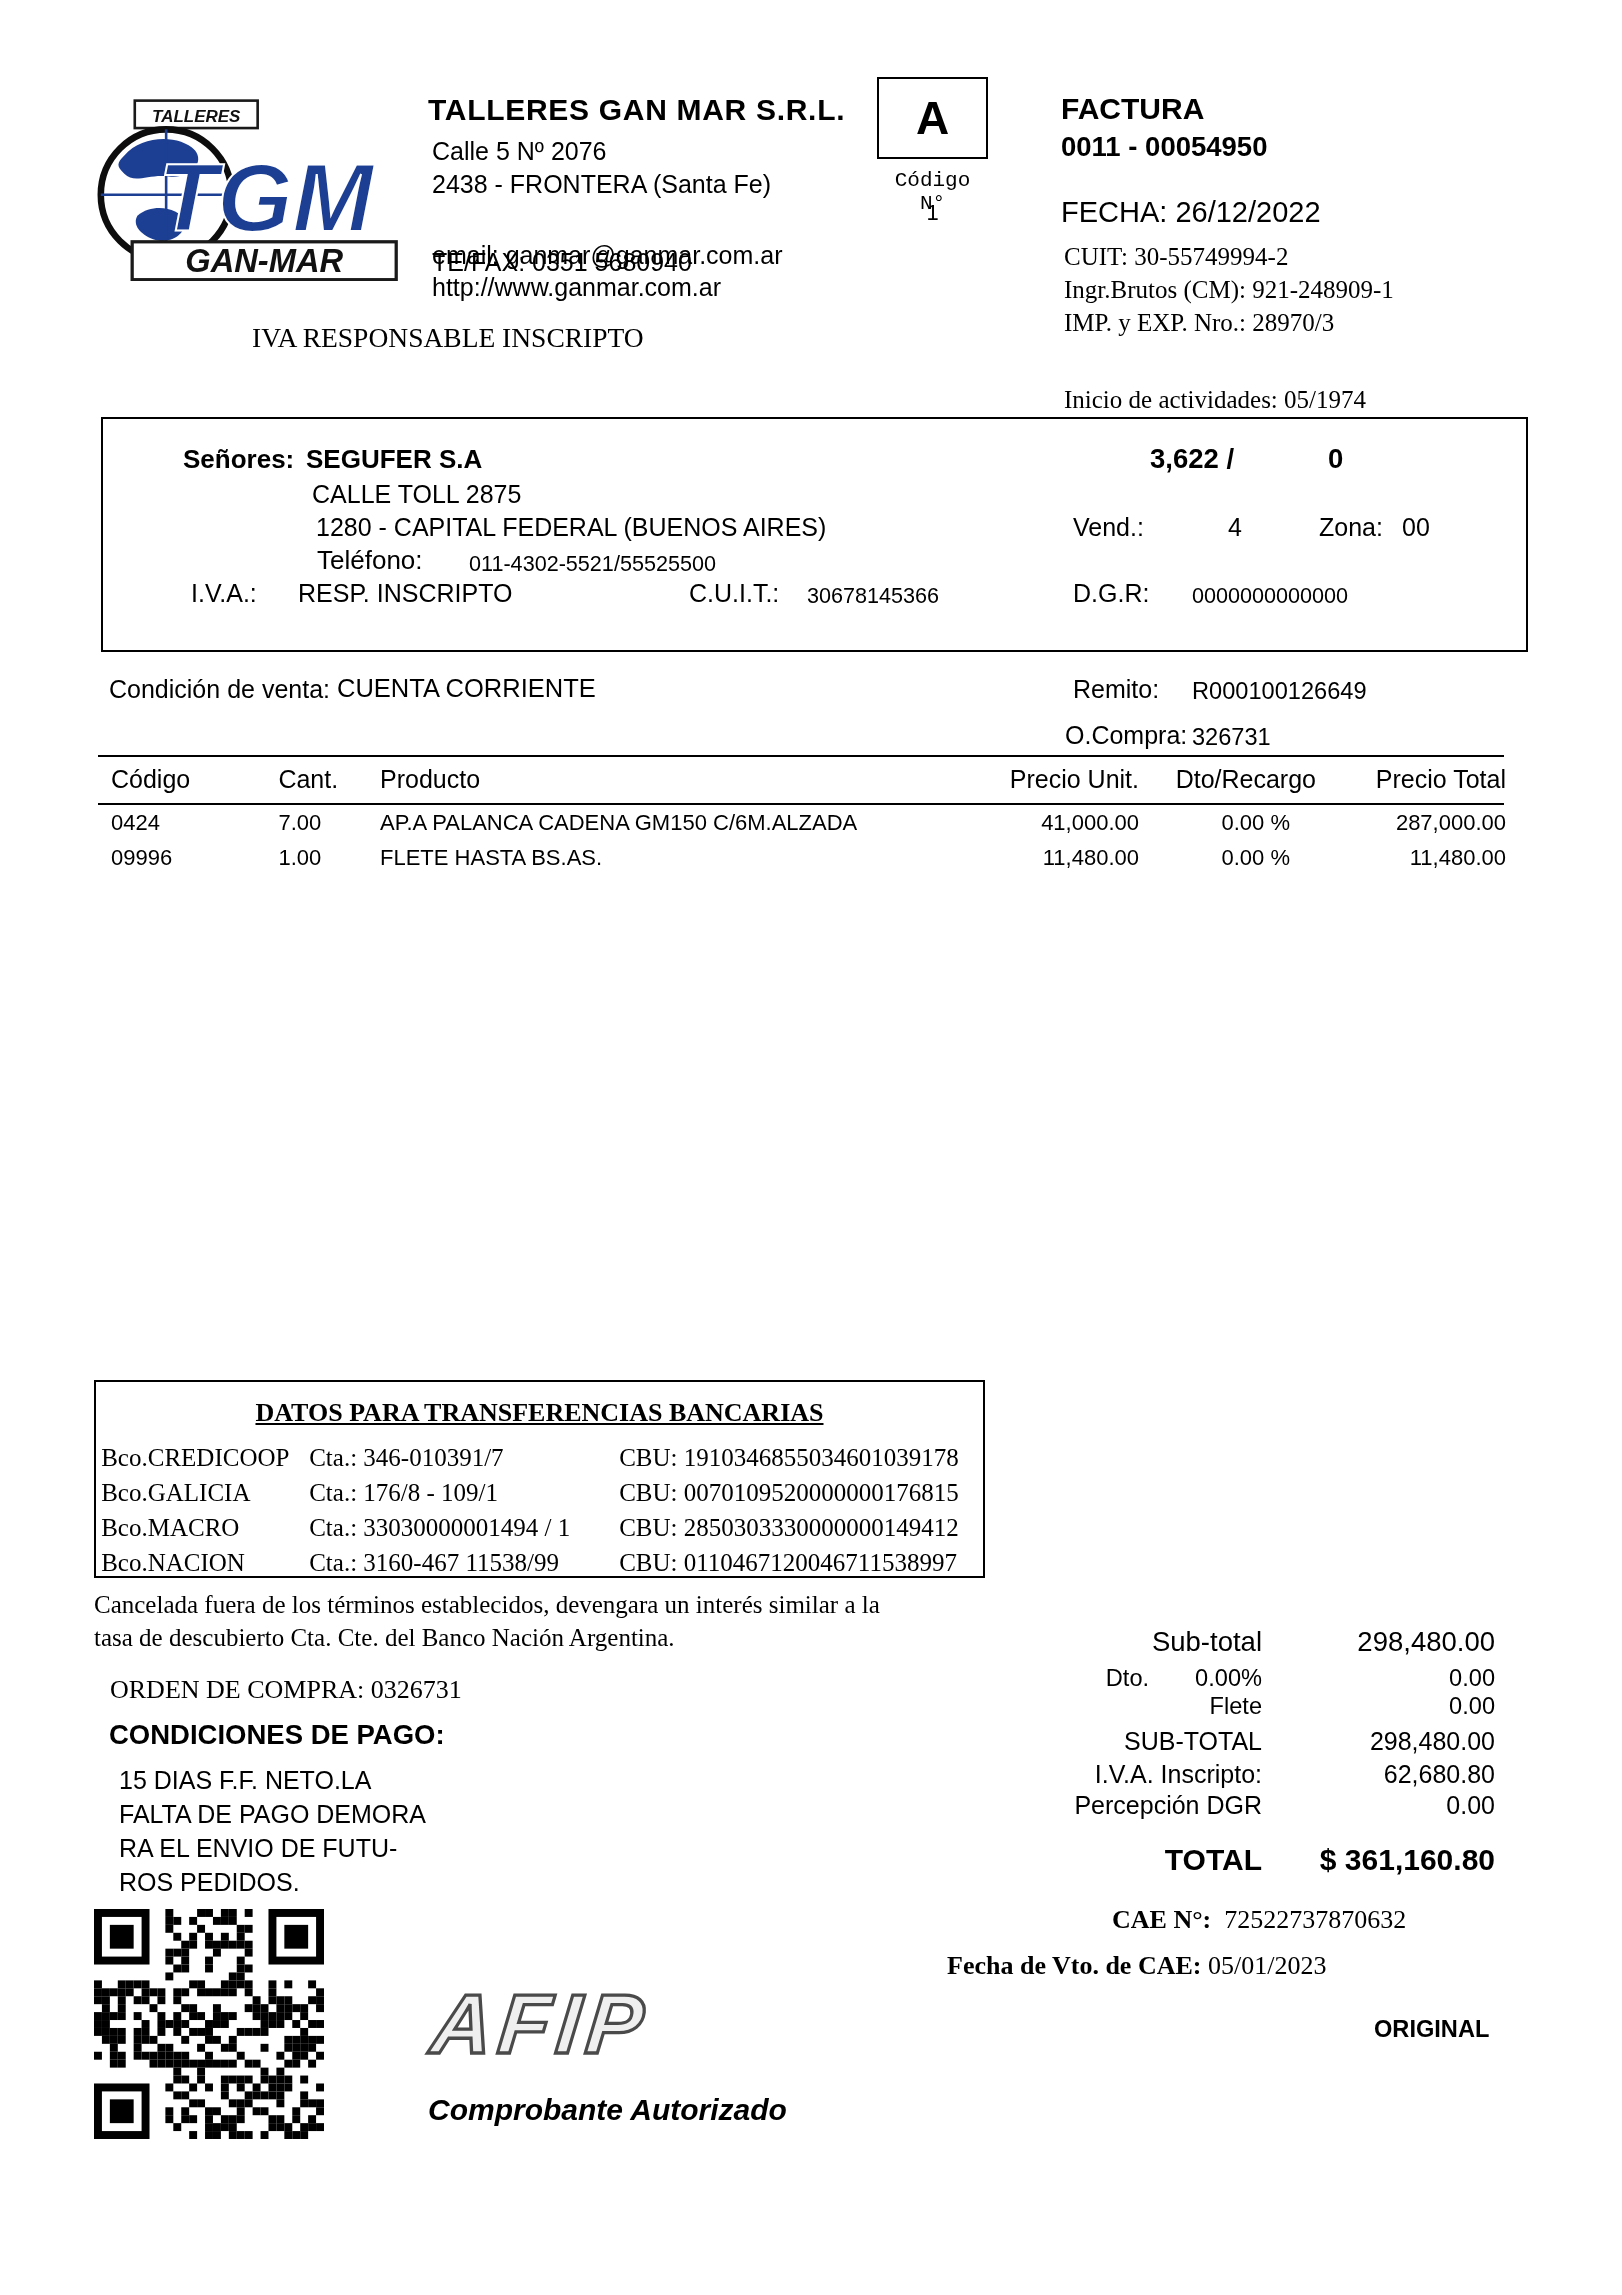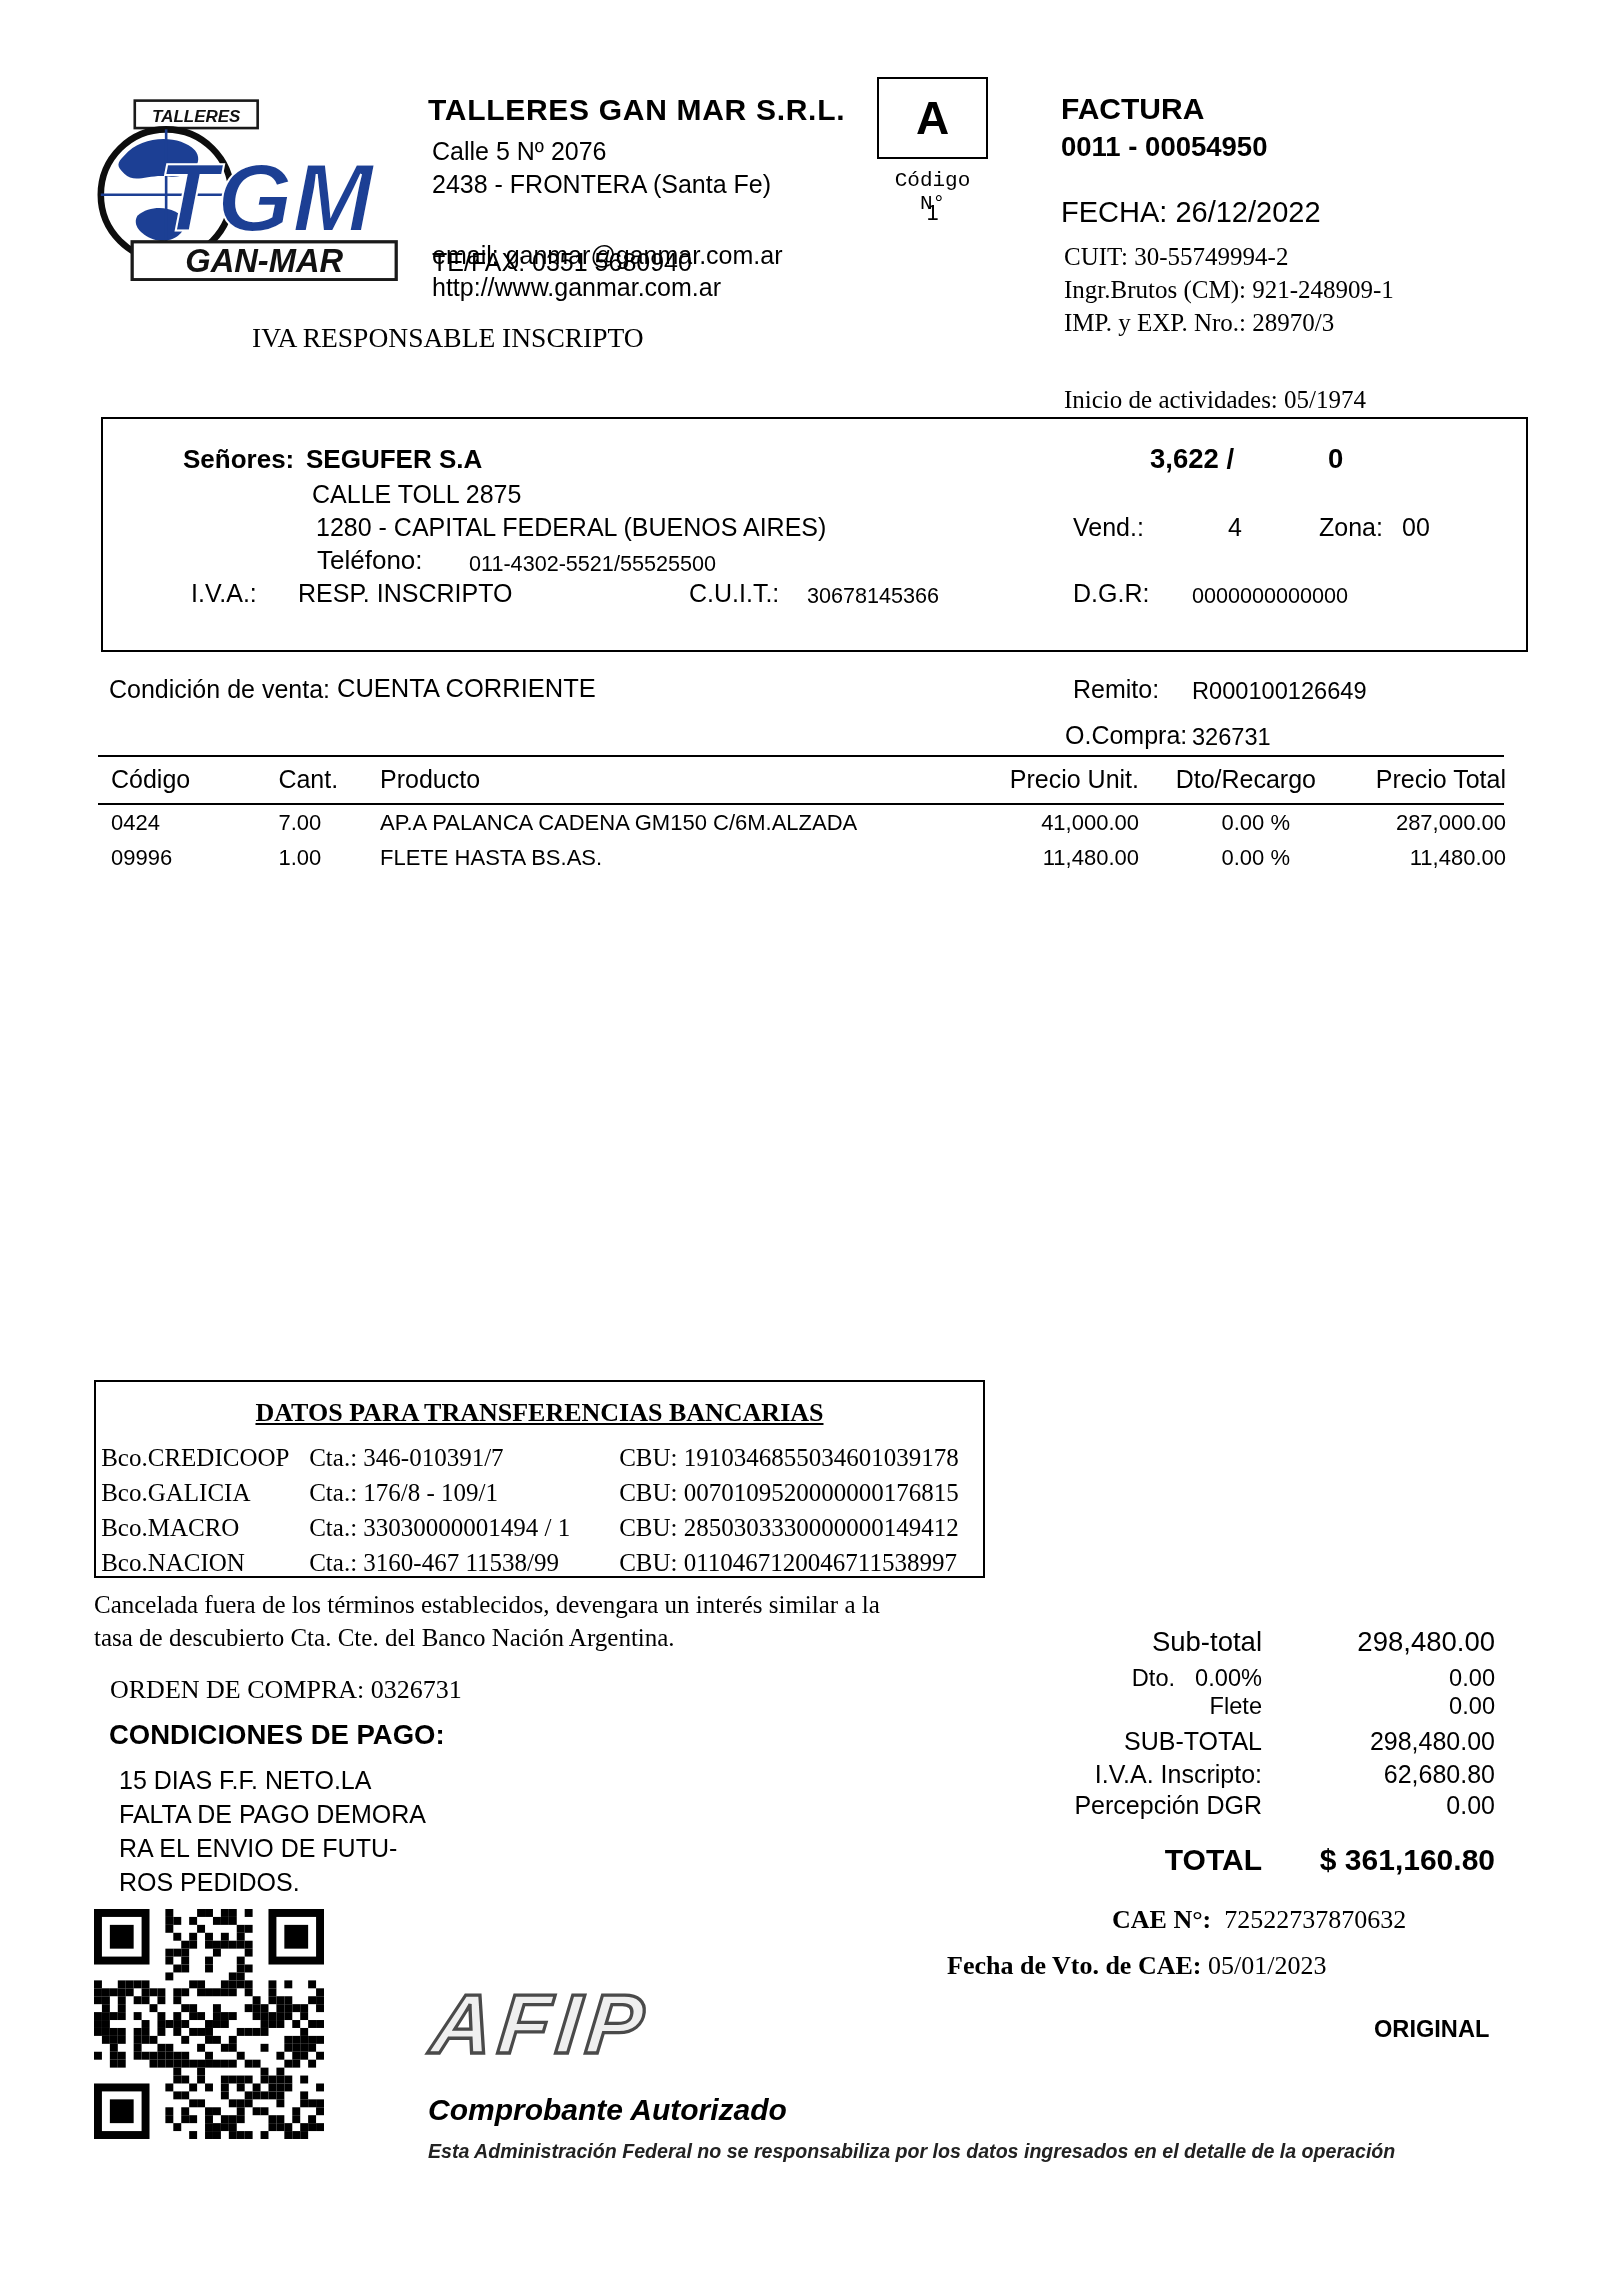--- a/index.html
+++ b/index.html
@@ -55,21 +55,21 @@
 
   .note { font-size:25px; font-family:"Liberation Serif", serif; }
   .orden { font-size:26px; font-family:"Liberation Serif", serif; }
   .cond-title { font-size:27.5px; font-weight:bold; }
   .cond-line { font-size:25px; }
 
   
   .t-row { display:flex; left:896px; width:599px; }
   .t-label { width:366px; text-align:right; }
   .t-value { flex:1; text-align:right; }
-  .dto-label-wrap { display:flex; justify-content:flex-end; gap:20px; width:366px; }
+  .dto-label-wrap { display:flex; justify-content:flex-end; gap:46px; width:366px; }
 
   .cae-line { font-size:26px; font-family:"Liberation Serif", serif; }
   .original { font-size:23.6px; font-weight:bold; }
 
   
   .qr { width:230px; height:230px; }
   .afip-text {
     display:inline-block;
     font-size:84px; font-weight:bold; font-style:italic;
     color:#efefef; -webkit-text-stroke:3.3px #4a4a4a;
@@ -572,16 +572,15 @@
           <rect x="0" y="267.0344827586207" width="84.9655172413793" height="84.9655172413793"></rect>
           <rect fill="#fff" x="12.137931034482758" y="279.17241379310343" width="60.689655172413794" height="60.689655172413794"></rect>
           <rect x="24.275862068965516" y="291.31034482758616" width="36.41379310344827" height="36.41379310344827"></rect>
         </g>
       </svg></div>
 
   <div class="abs" style="left:432px; top:1982px;">
     <span class="afip-text">AFIP</span>
   </div>
   <div class="abs comprobante" style="left:428px; top:2093px;">Comprobante Autorizado</div>
-  <div class="abs disclaimer" style="left:428px; top:2140px;">Esta Administración Federal no se responsabiliza por los datos ingresados en el detalle de la operación</div>
 
 </div>
 
 
 </body></html>

